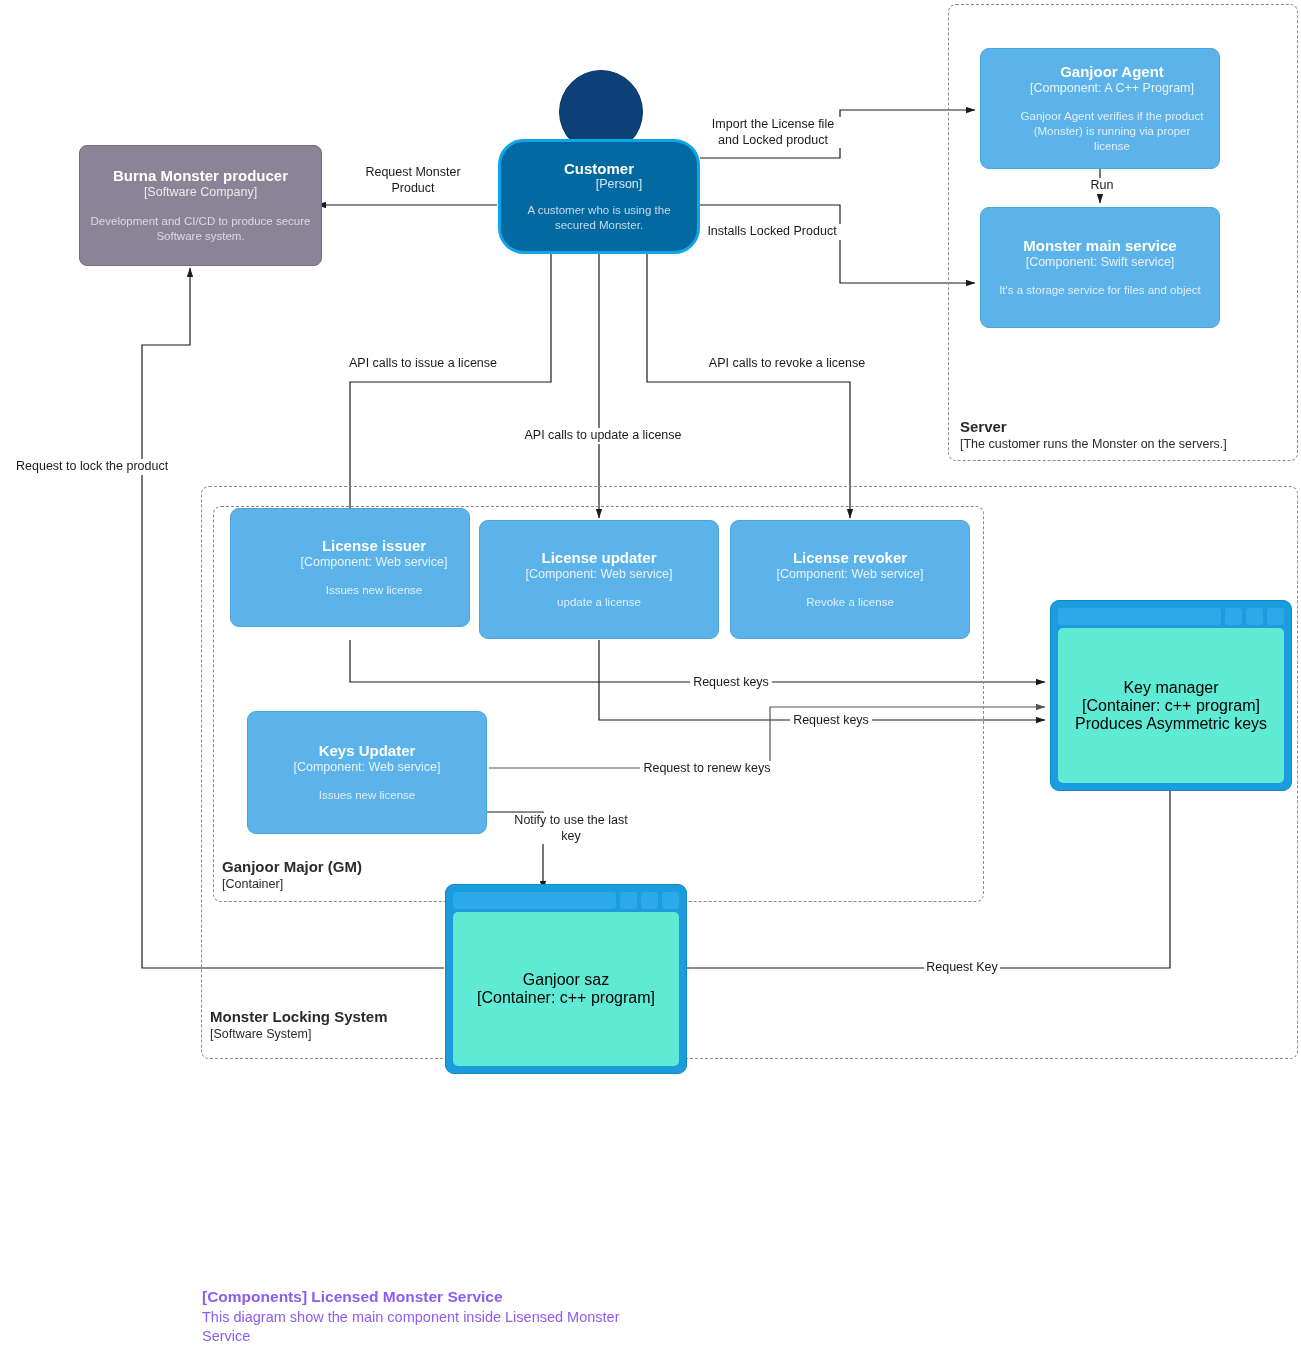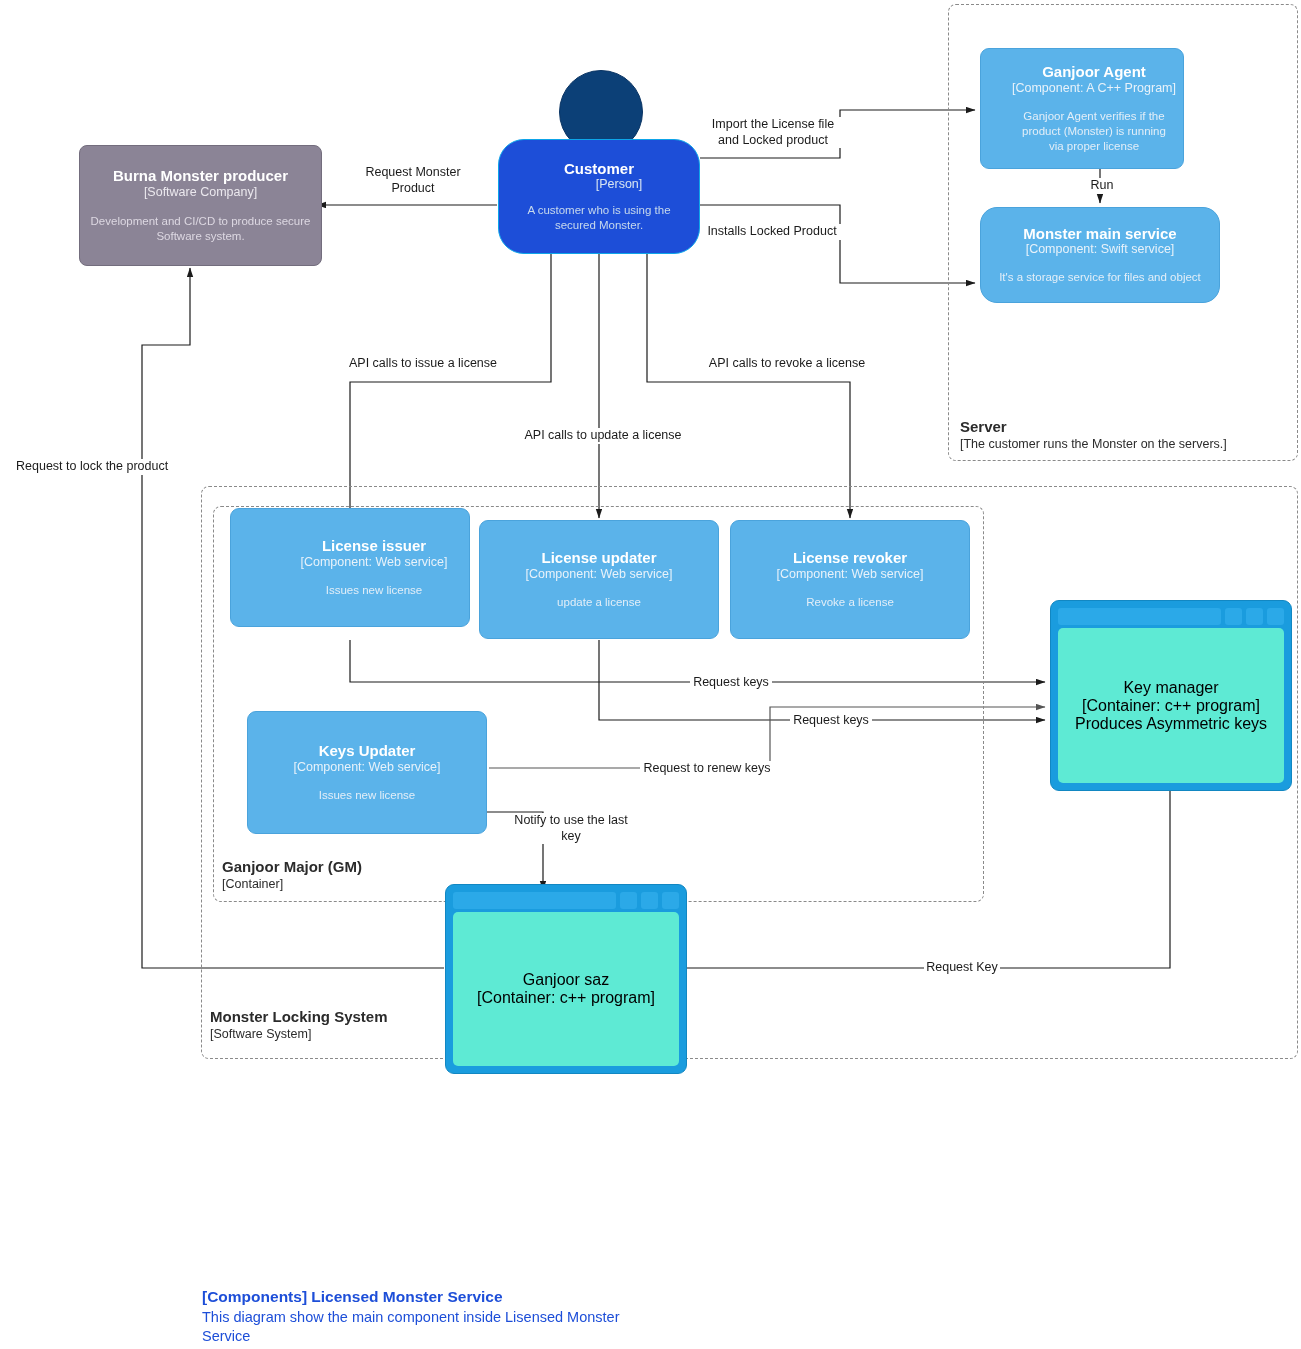--- a/index.html
+++ b/index.html
@@ -87,22 +87,22 @@
   }
 
   
   .person-head {
     position: absolute;
     border-radius: 50%;
     background: #0C4077;
     border: 1px solid #0a3463;
   }
   .person-body {
-    background: #1d4ed8;
-    border: 1px solid #0ea5e9;
+    background: #0369a1;
+    border: 3px solid #0ea5e9;
     border-radius: 26px;
   }
   .person-body .n-type { color: #d8e5f2; padding-left: 40px; }
   .person-body .n-desc { color: #c7d9ec; margin-top: 11px; }
 
   
   .ext-system {
     background: #8B8496;
     border: 1px solid #736d7d;
     border-radius: 8px;
@@ -169,21 +169,21 @@
     white-space: pre-line;
     background: #ffffff;
     padding: 0 2px;
   }
   .edge-label.center { text-align: center; }
   .edge-label.left { text-align: left; }
 
   
   .caption {
     position: absolute;
-    color: #1d4ed8;
+    color: #8b5cf6;
     line-height: 1.33;
   }
   .caption .c-title {
     font-size: 15.5px;
     font-weight: bold;
     display: block;
   }
   .caption .c-sub {
     font-size: 14.5px;
     font-weight: normal;
@@ -261,27 +261,27 @@
     <span class="n-desc">Development and CI/CD to produce secure Software system.</span>
   </div>
 
   <div class="person-head" style="left:559px; top:70px; width:82px; height:82px;"></div>
   <div class="node person-body" style="left:498px; top:139px; width:202px; height:115px;">
     <span class="n-title">Customer</span>
     <span class="n-type">[Person]</span>
     <span class="n-desc">A customer who is using the secured Monster.</span>
   </div>
 
-  <div class="node component" style="left:980px; top:48px; width:204px; height:121px;padding-left:24px;">
+  <div class="node component" style="left:980px; top:48px; width:240px; height:121px;padding-left:24px;">
     <span class="n-title">Ganjoor Agent</span>
     <span class="n-type">[Component: A C++ Program]</span>
     <span class="n-desc">Ganjoor Agent verifies if the product (Monster) is running via proper license</span>
   </div>
 
-  <div class="node component" style="left:980px; top:207px; width:240px; height:96px;border-radius:17px;">
+  <div class="node component" style="left:980px; top:207px; width:240px; height:121px;">
     <span class="n-title">Monster main service</span>
     <span class="n-type">[Component: Swift service]</span>
     <span class="n-desc">It's a storage service for files and object</span>
   </div>
 
   <div class="node component" style="left:230px; top:508px; width:240px; height:119px;padding-left:48px;">
     <span class="n-title">License issuer</span>
     <span class="n-type">[Component: Web service]</span>
     <span class="n-desc">Issues new license</span>
   </div>

